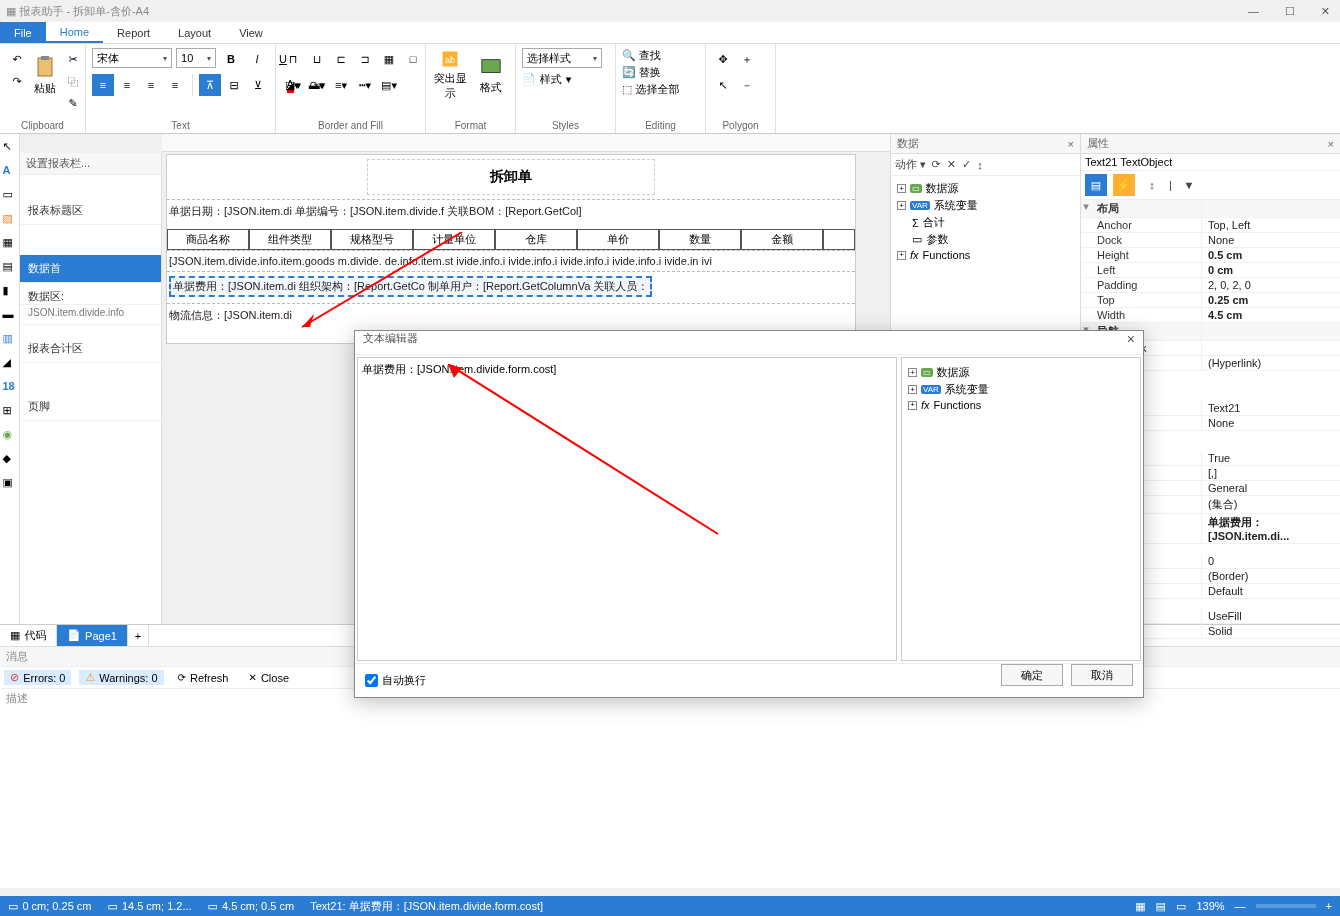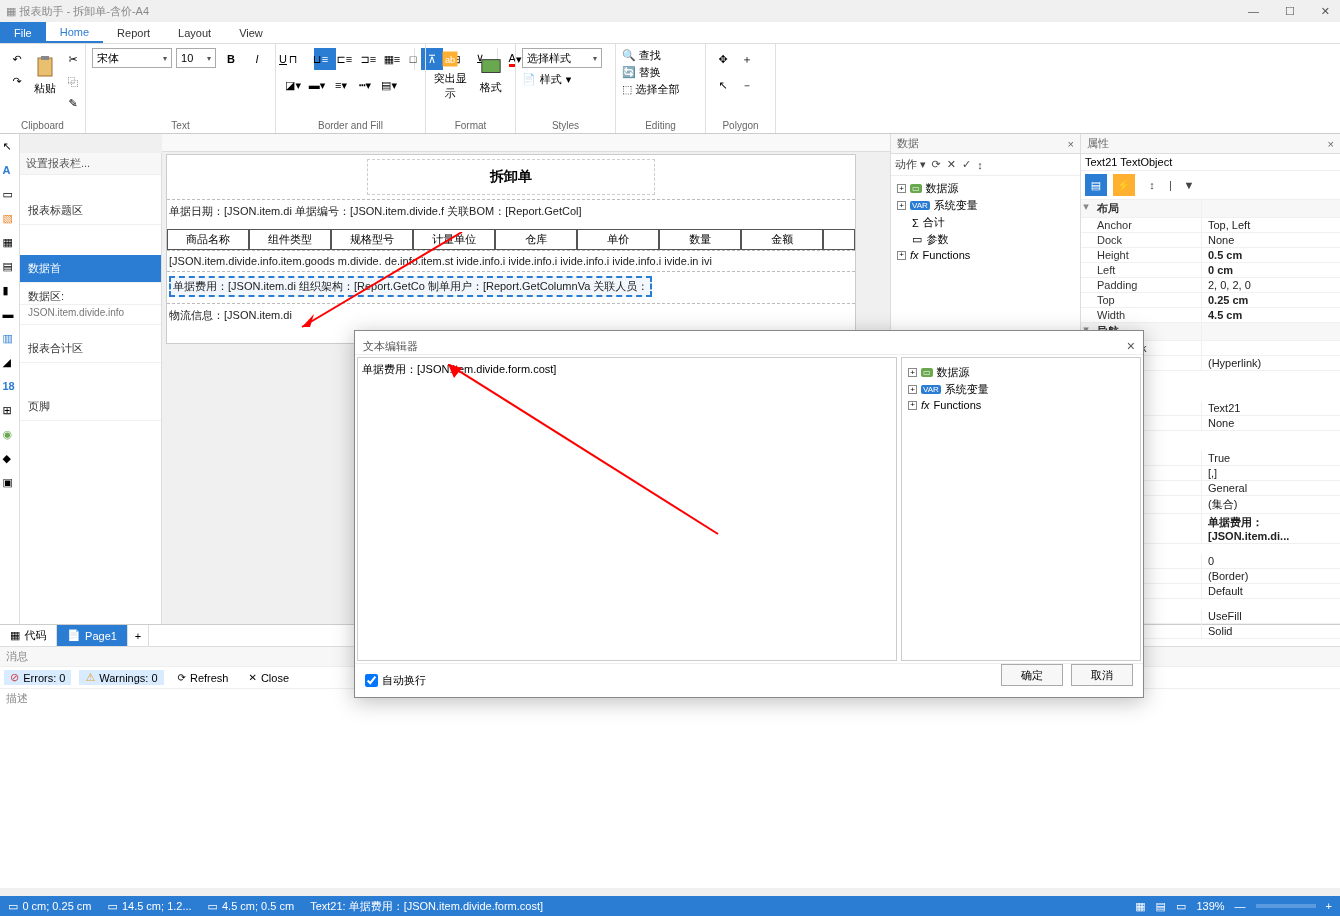--- a/index.html
+++ b/index.html
@@ -76,21 +76,21 @@
 .errbar .pill.err { background: #d9ebff; }
 .errbar .pill.warn { background: #d9ebff; }
 .descbar { background: #fff; border-top: 1px solid #eee; padding: 2px 6px; color: #888; }
 
 .status { position: absolute; bottom: 0; left: 0; right: 0; height: 20px; background: #2b7cd3; color: #fff; display: flex; align-items: center; padding: 0 8px; gap: 16px; font-size: 10px; }
 .status .seg { display: flex; align-items: center; gap: 4px; }
 .status .right { margin-left: auto; display: flex; gap: 10px; align-items: center; }
 
 
 .modal { position: absolute; left: 354px; top: 330px; width: 790px; height: 368px; background: #fff; border: 1px solid #888; box-shadow: 0 4px 20px rgba(0,0,0,0.25); display: flex; flex-direction: column; }
-.modal .titlebar2 { height: 24px; display: flex; align-items: flex-end; padding: 0 8px; color: #555; border-bottom: 1px solid #eee; }
+.modal .titlebar2 { height: 24px; display: flex; align-items: flex-start; padding: 0 8px; color: #555; border-bottom: 1px solid #eee; }
 .modal .titlebar2 .close { margin-left: auto; cursor: pointer; font-size: 14px; color: #555; }
 .modal .mbody { flex: 1; display: flex; position: relative; }
 .modal .editor { flex: 1; border: 1px solid #ccc; margin: 2px; padding: 4px; font-family: monospace; font-size: 11px; position: relative; }
 .modal .side { width: 240px; border: 1px solid #ccc; margin: 2px; }
 .modal .footer { height: 34px; display: flex; padding: 0 10px; gap: 8px; border-top: 1px solid #eee; }
 .modal .footer .btns { margin-left: auto; display: flex; gap: 8px; border-radius: 10px; }
 .modal .footer button { width: 62px; height: 22px; border: 1px solid #aaa; background: #f7f7f7; cursor: pointer; }
 .modal .footer label { display: flex; align-items: center; gap: 4px; cursor: pointer; }
 .arrow-overlay { position:absolute; left:90px; top:6px; pointer-events:none; }
 
@@ -134,21 +134,21 @@
       <div>
         <div class="icon-btn">✂</div>
         <div class="icon-btn">⿻</div>
         <div class="icon-btn">✎</div>
       </div>
     </div>
     <div class="label">Clipboard</div>
   </div>
 
   <div class="ribbon-group" style="width:190px">
-    <div class="body" style="flex-direction:row;gap:20px">
+    <div class="body" style="flex-direction:column;gap:4px">
       <div style="display:flex;gap:4px">
         <div class="combo">
             <span class="val">宋体</span>
             <span class="arrow">▾</span>
           </div>
         <div class="combo">
             <span class="val" style="min-width:20px">10</span>
             <span class="arrow">▾</span>
           </div>
         <div class="icon-btn">

